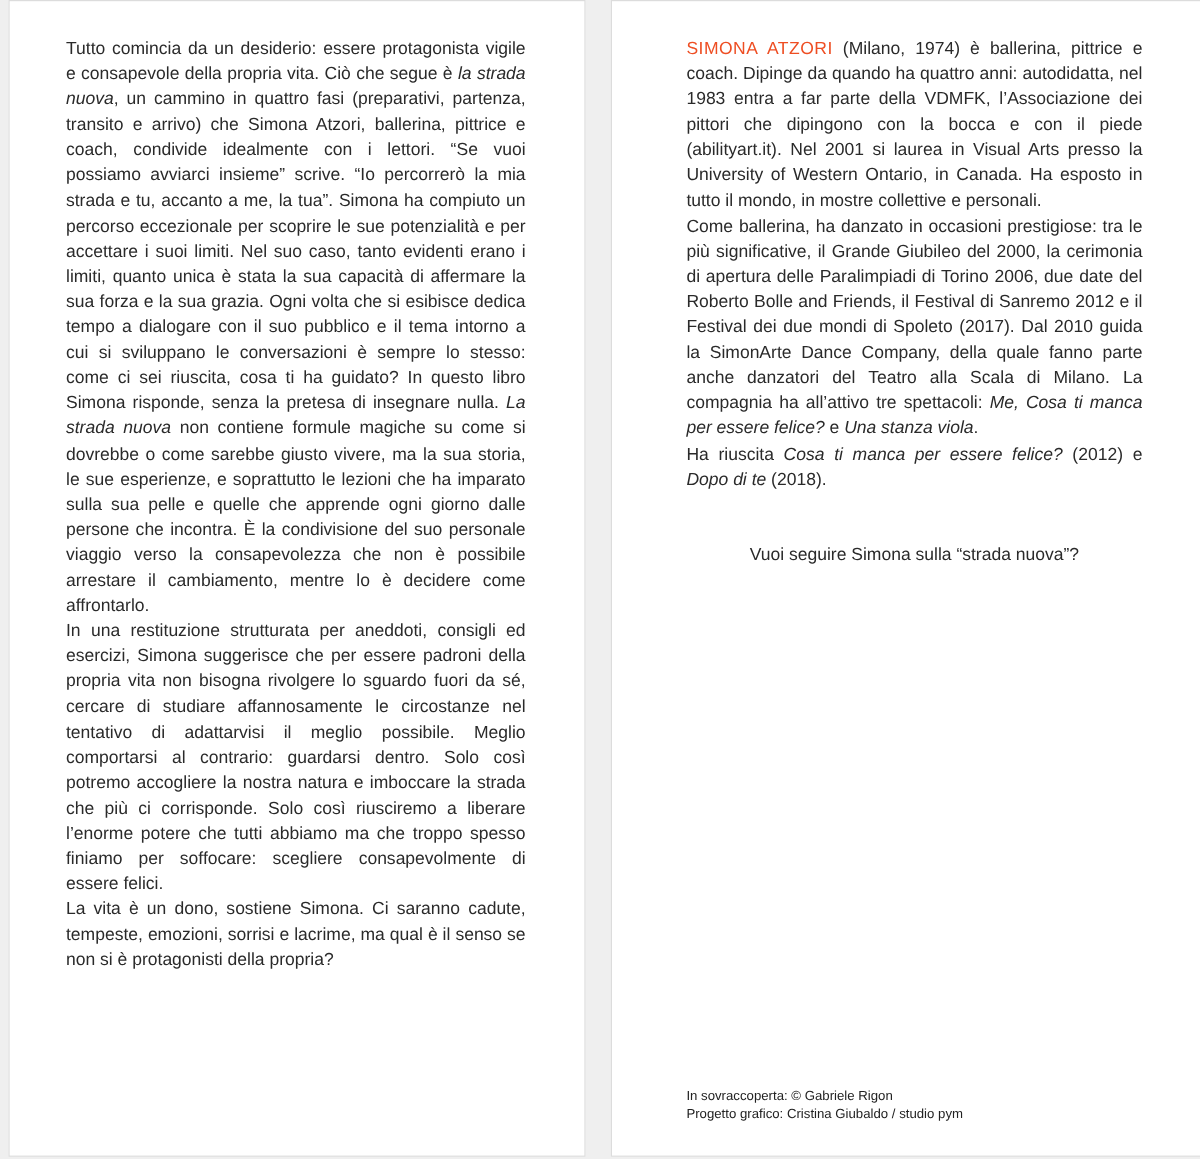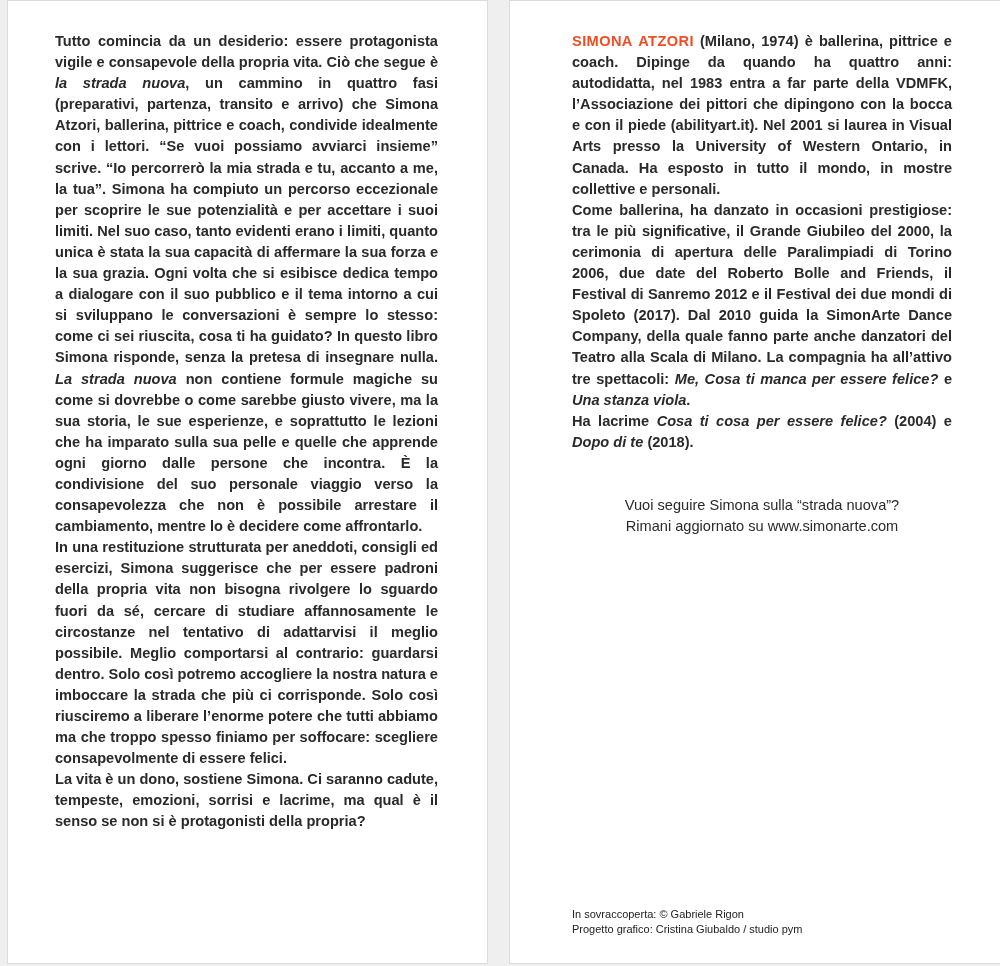--- a/index.html
+++ b/index.html
@@ -34,21 +34,20 @@
     text-align: justify;
     hyphens: auto;
     -webkit-hyphens: auto;
   }
   .page.left  .text-block { left: 47px; width: 383px; }
   .page.right .text-block { left: 62px; width: 380px; }
 
   .para {
     margin: 0;
     padding: 0;
-    font-weight: bold;
   }
   .seg-italic { font-style: italic; }
   .seg-name {
     color: var(--accent, #ee4e23);
     letter-spacing: 0.4px;
   }
 
   .follow {
     margin-top: 42px;
     text-align: center;
@@ -76,25 +75,24 @@
         <p class="para"><span>In una restituzione strutturata per aneddoti, consigli ed esercizi, Simona suggerisce che per essere padroni della propria vita non bisogna rivolgere lo sguardo fuori da sé, cercare di studiare affannosamente le circostanze nel tentativo di adattarvisi il meglio possibile. Meglio comportarsi al contrario: guardarsi dentro. Solo così potremo accogliere la nostra natura e imboccare la strada che più ci corrisponde. Solo così riusciremo a liberare l’enorme potere che tutti abbiamo ma che troppo spesso finiamo per soffocare: scegliere consapevolmente di essere felici.</span></p>
         <p class="para"><span>La vita è un dono, sostiene Simona. Ci saranno cadute, tempeste, emozioni, sorrisi e lacrime, ma qual è il senso se non si è protagonisti della propria?</span></p>
       </div>
   </div>
 
   <div class="page right">
     <div class="text-block">
       <div>
           <p class="para"><span class="seg-name">SIMONA ATZORI</span><span> (Milano, 1974) è ballerina, pittrice e coach. Dipinge da quando ha quattro anni: autodidatta, nel 1983 entra a far parte della VDMFK, l’Associazione dei pittori che dipingono con la bocca e con il piede (abilityart.it). Nel 2001 si laurea in Visual Arts presso la University of Western Ontario, in Canada. Ha esposto in tutto il mondo, in mostre collettive e personali.</span></p>
           <p class="para"><span>Come ballerina, ha danzato in occasioni prestigiose: tra le più significative, il Grande Giubileo del 2000, la cerimonia di apertura delle Paralimpiadi di Torino 2006, due date del Roberto Bolle and Friends, il Festival di Sanremo 2012 e il Festival dei due mondi di Spoleto (2017). Dal 2010 guida la SimonArte Dance Company, della quale fanno parte anche danzatori del Teatro alla Scala di Milano. La compagnia ha all’attivo tre spettacoli: </span><span class="seg-italic">Me, Cosa ti manca per essere felice?</span><span> e </span><span class="seg-italic">Una stanza viola</span><span>.</span></p>
-          <p class="para"><span>Ha lacrime </span><span class="seg-italic">Cosa ti cosa per essere felice?</span><span> (2004) e </span><span class="seg-italic">Dopo di te</span><span> (2018).</span></p>
+          <p class="para"><span>Ha riuscita </span><span class="seg-italic">Cosa ti manca per essere felice?</span><span> (2012) e </span><span class="seg-italic">Dopo di te</span><span> (2018).</span></p>
         </div>
       <div class="follow">
         <div>Vuoi seguire Simona sulla “strada nuova”?</div>
-        <div>Rimani aggiornato su www.simonarte.com</div>
       </div>
     </div>
     <div class="credits">
       <div>In sovraccoperta: © Gabriele Rigon</div>
       <div>Progetto grafico: Cristina Giubaldo / studio pym</div>
     </div>
   </div>
 
 </div>
 

